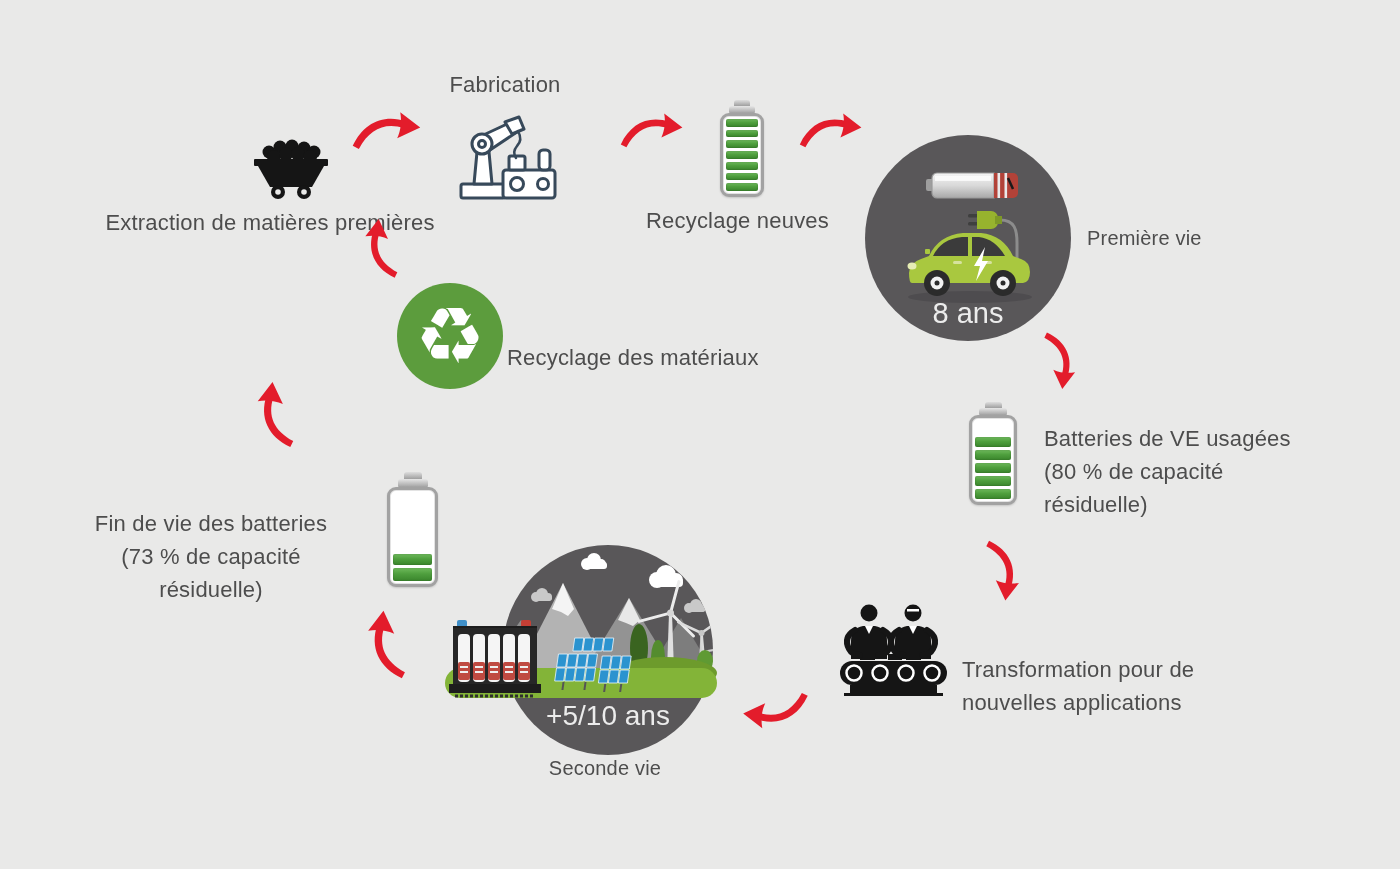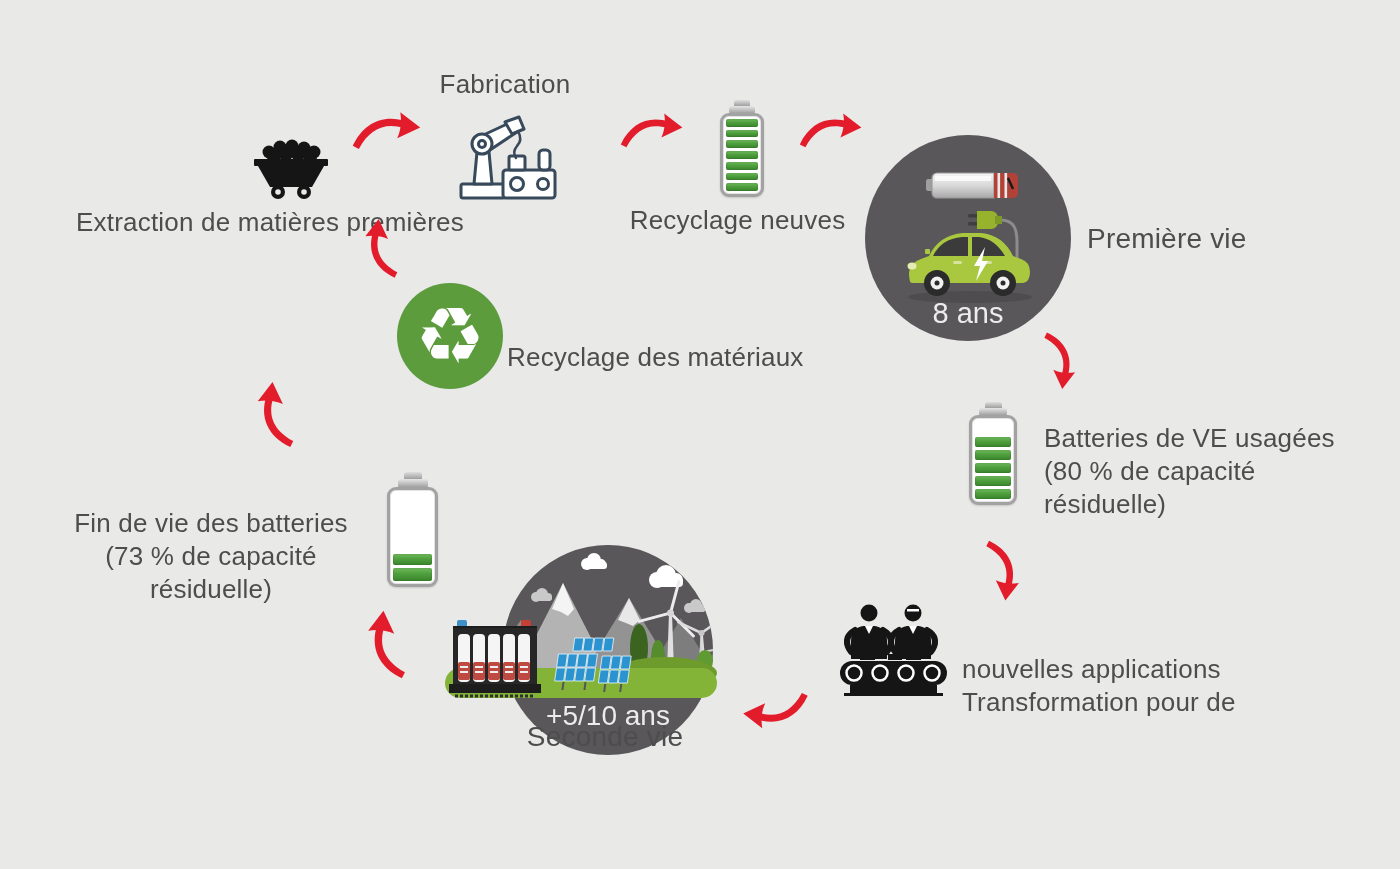--- a/index.html
+++ b/index.html
@@ -1,19 +1,19 @@
 <!DOCTYPE html>
 <html><head>
 <meta charset="utf-8">
 <style>
   html,body{margin:0;padding:0;background:#e9e9e8;}
   .canvas{position:relative;width:1400px;height:869px;background:#e9e9e8;overflow:hidden;
           font-family:"Liberation Sans",sans-serif;}
-  .lbl{position:absolute;color:#4d4d4d;font-weight:300;font-size:26px;line-height:33px;letter-spacing:.2px;}
-  .lbl.big{font-size:28px;}
+  .lbl{position:absolute;color:#4d4d4d;font-weight:300;font-size:22px;line-height:33px;letter-spacing:.2px;}
+  .lbl.big{font-size:20px;}
   .center{text-align:center;}
   .right{text-align:center;}
   .arrow{position:absolute;}
   .arrow svg{display:block;width:100%;height:100%;}
   
   .vbattery{position:absolute;}
   .vb-cap1{margin:0 auto;background:linear-gradient(#dedede,#9f9f9f);border-radius:3px 3px 0 0;}
   .vb-cap2{margin:0 auto;background:linear-gradient(#e6e6e6,#a3a3a3);border-radius:3px 3px 1px 1px;}
   .vb-body{border:3px solid #a2a2a2;border-radius:9px;background:#fff;box-sizing:border-box;
            box-shadow:inset 0 0 0 1px #e3e3e3, 0 1px 2px rgba(0,0,0,.15);
@@ -226,22 +226,22 @@
     <path d="M91,29 Q103,36 97,48 Q94,54 86,54" fill="none" stroke="#151515" stroke-width="6" stroke-linecap="round"></path>
     <polygon points="29,25 37,25 33,33" fill="#fff"></polygon>
     <polygon points="73,25 81,25 77,33" fill="#fff"></polygon>
     <rect x="71" y="8" width="12" height="2.5" fill="#fff"></rect>
     <circle cx="18" cy="72" r="7.5" fill="#151515" stroke="#fff" stroke-width="2.5"></circle>
     <circle cx="44" cy="72" r="7.5" fill="#151515" stroke="#fff" stroke-width="2.5"></circle>
     <circle cx="70" cy="72" r="7.5" fill="#151515" stroke="#fff" stroke-width="2.5"></circle>
     <circle cx="96" cy="72" r="7.5" fill="#151515" stroke="#fff" stroke-width="2.5"></circle>
   </svg>
   <div class="lbl" style="left:962px;top:653px;width:310px">
+    <div>Transformation pour de</div>
     <div>nouvelles applications</div>
-    <div>Transformation pour de</div>
   </div>
 
   <div class="arrow" style="left:731px;top:690px;width:86px;height:44px">
       <svg>
         <use href="#ar-c"></use>
       </svg>
     </div>
 
   <svg style="position:absolute;left:433px;top:538px" width="304" height="224" viewBox="0 0 304 224">
     <defs>
@@ -360,21 +360,21 @@
         <rect x="64" y="34" width="9" height="13"></rect>
       <g fill="#555" stroke="none">
           <rect x="8" y="46" width="2" height="8"></rect>
           <rect x="30" y="46" width="2" height="8"></rect>
           <rect x="50" y="48" width="2" height="8"></rect>
           <rect x="66" y="48" width="2" height="8"></rect>
         </g>
     </g>
   </svg>
   <div class="circle-caption center" style="left:458px;top:700px;width:300px;font-size:28px">+5/10 ans</div>
-  <div class="lbl big center" style="left:455px;top:720px;width:300px">Seconde vie</div>
+  <div class="lbl big center" style="left:455px;top:752px;width:300px">Seconde vie</div>
 
   <div class="arrow" style="left:362px;top:604px;width:46px;height:78px">
       <svg>
         <use href="#ar-d"></use>
       </svg>
     </div>
 
   <div class="vbattery" style="left:387px;top:472px;width:51px">
     <div class="vb-cap1" style="width:18px;height:7px"></div>
     <div class="vb-cap2" style="width:30px;height:8px"></div>

